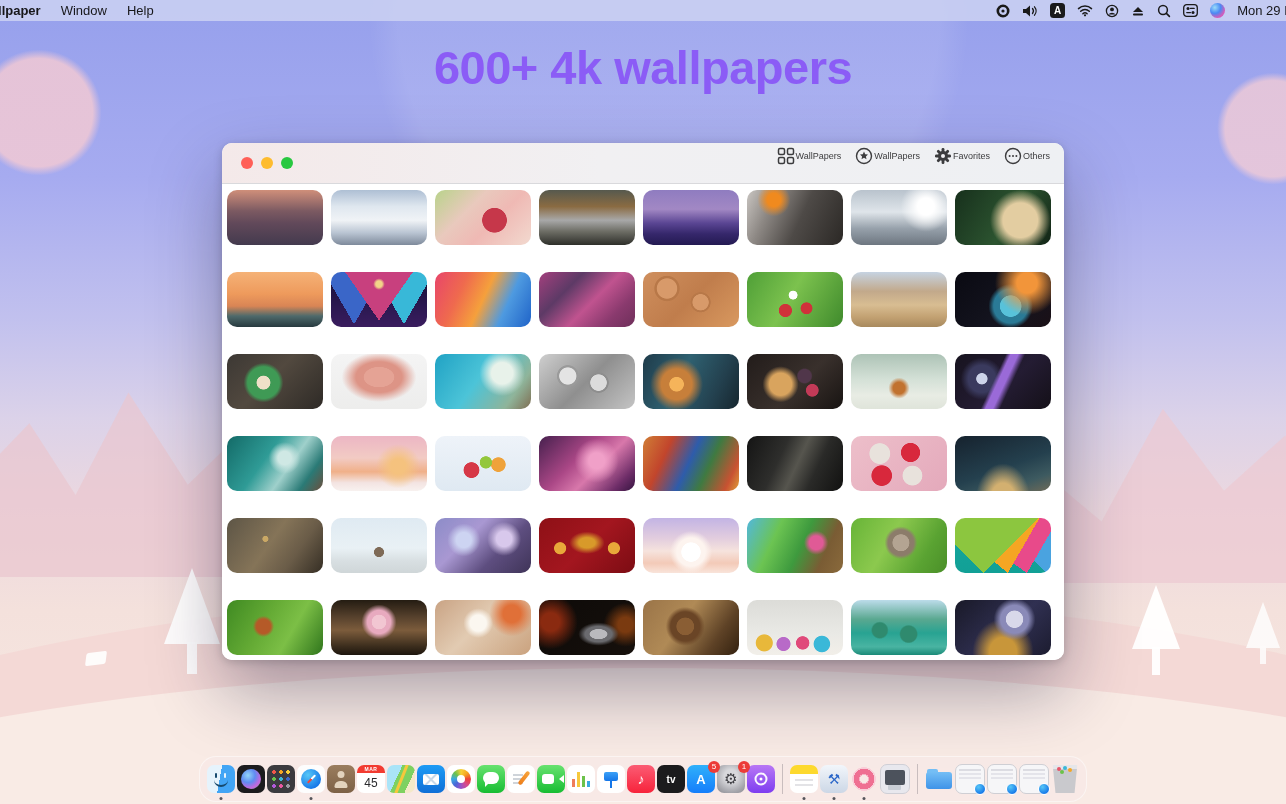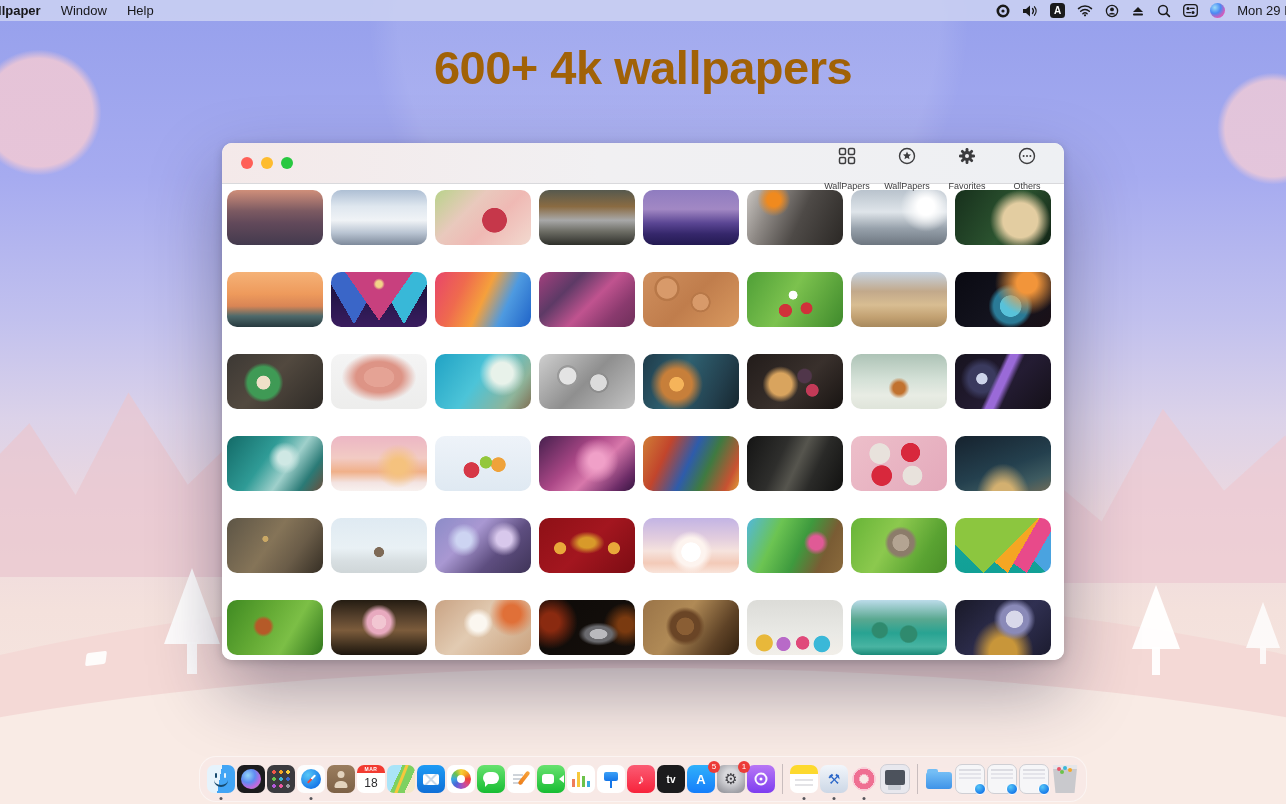--- a/index.html
+++ b/index.html
@@ -42,32 +42,32 @@
   .mb-app{font-weight:700}
   .mb-item{cursor:default}
   .mb-right{margin-left:auto;display:flex;align-items:center;gap:12px;margin-right:-9px;white-space:nowrap}
   .st-ic{display:inline-flex;align-items:center;justify-content:center}
   .ic-a{width:15px;height:15px;background:#1a1a1c;border-radius:3.5px;color:#fff;
     font-size:10px;font-weight:700;display:inline-flex;align-items:center;justify-content:center}
   .ic-siri{width:15px;height:15px;border-radius:50%;
     background:radial-gradient(circle at 32% 30%,#9adcf8 0%,#4a8af4 40%,#d85ab8 72%,#7a3ae8 100%)}
   .mb-date{font-size:13px}
   
-  .hero{position:absolute;top:40px;left:0;right:0;text-align:center;color:#a16207;
+  .hero{position:absolute;top:40px;left:0;right:0;text-align:center;color:#8b5cf6;
     font-size:47px;font-weight:700;letter-spacing:-.5px;z-index:5}
   
   .app-window{position:absolute;left:222px;top:143px;width:842px;height:517px;border-radius:10px;
     background:#fff;box-shadow:0 30px 70px rgba(30,25,60,.38),0 2px 10px rgba(0,0,0,.18);z-index:10}
   .titlebar{height:40px;background:linear-gradient(90deg,#f4e9e9 0%,#f1f0f2 45%,#eef0f3 100%);
     border-bottom:1px solid #d9d9dc;border-radius:10px 10px 0 0;display:flex;align-items:center;position:relative}
   .traffic{display:flex;gap:8px;margin-left:19px}
   .tl{width:12px;height:12px;border-radius:50%}
   .tl-close{background:#ff5f57}.tl-min{background:#febc2e}.tl-zoom{background:#28c840}
   .toolbar{position:absolute;right:14px;top:4px;display:flex;gap:14px}
-  .tb-btn{display:flex;flex-direction:column;align-items:center;gap:16px;min-width:46px;cursor:default}
+  .tb-btn{display:flex;flex-direction:row;align-items:center;gap:1px;min-width:46px;cursor:default}
   .tb-btn svg{display:block}
   .tb-label{font-size:9px;color:#3c3c3e}
   .window-content{height:476px;overflow:hidden;border-radius:0 0 10px 10px;background:#fff}
   .thumb-grid{display:grid;grid-template-columns:repeat(8,96px);grid-auto-rows:55px;
     column-gap:8px;row-gap:27px;padding:6px 5px}
   .thumb{width:96px;height:55px;border-radius:10px;cursor:pointer}
   
   .dock{position:absolute;left:50%;bottom:2px;transform:translateX(-50%);height:44px;
     background:rgba(247,233,231,.62);border:1px solid rgba(255,255,255,.5);border-radius:17px;
     display:flex;align-items:center;padding:0 7px;gap:2px;z-index:40}
@@ -363,21 +363,21 @@
       <span class="run-dot"></span>
     </div>
     <div class="dock-item di-siri"></div>
     <div class="dock-item di-launchpad"></div>
     <div class="dock-item di-safari">
       <span class="run-dot"></span>
     </div>
     <div class="dock-item di-contacts"></div>
     <div class="dock-item di-calendar">
       <span class="cal-month">MAR</span>
-      <span class="cal-day">18</span>
+      <span class="cal-day">45</span>
     </div>
     <div class="dock-item di-maps"></div>
     <div class="dock-item di-mail"></div>
     <div class="dock-item di-photos"></div>
     <div class="dock-item di-messages"></div>
     <div class="dock-item di-pages"></div>
     <div class="dock-item di-facetime"></div>
     <div class="dock-item di-numbers"></div>
     <div class="dock-item di-keynote"></div>
     <div class="dock-item di-music">

